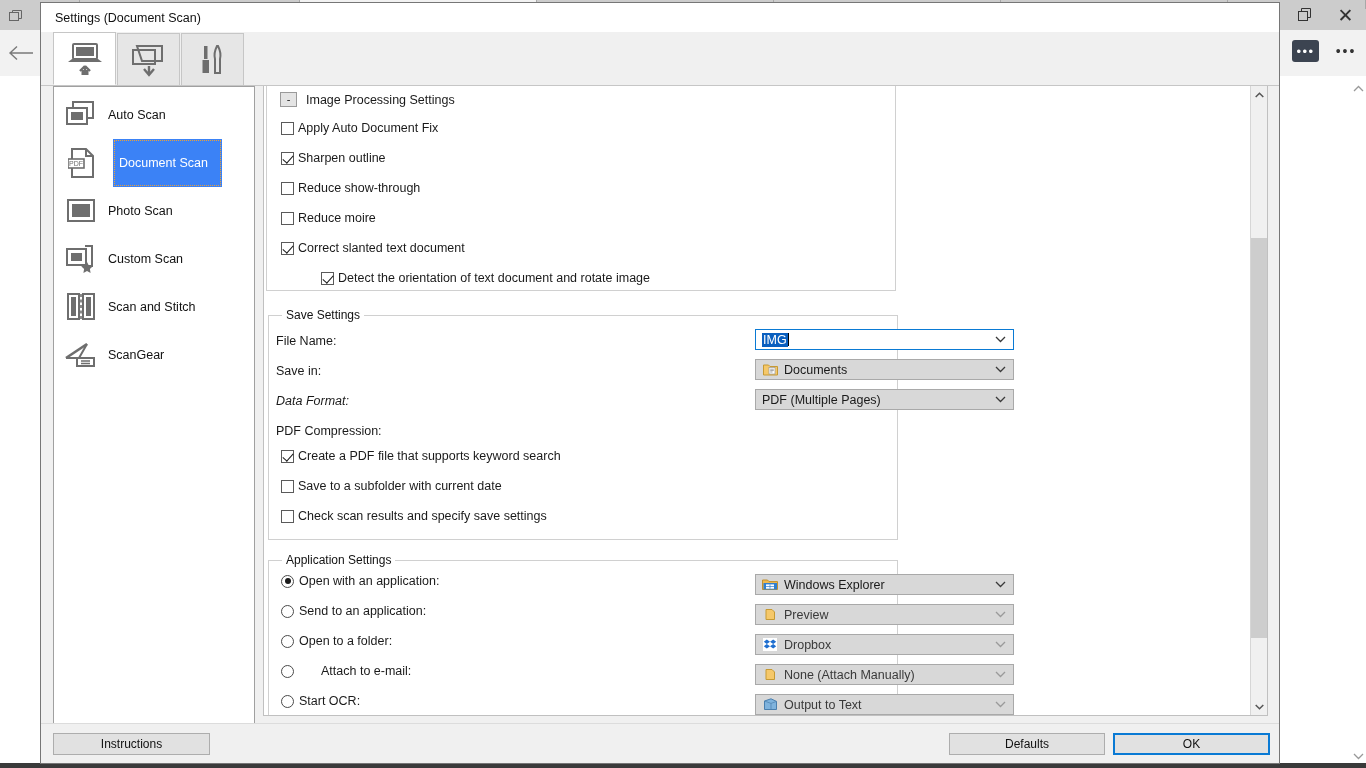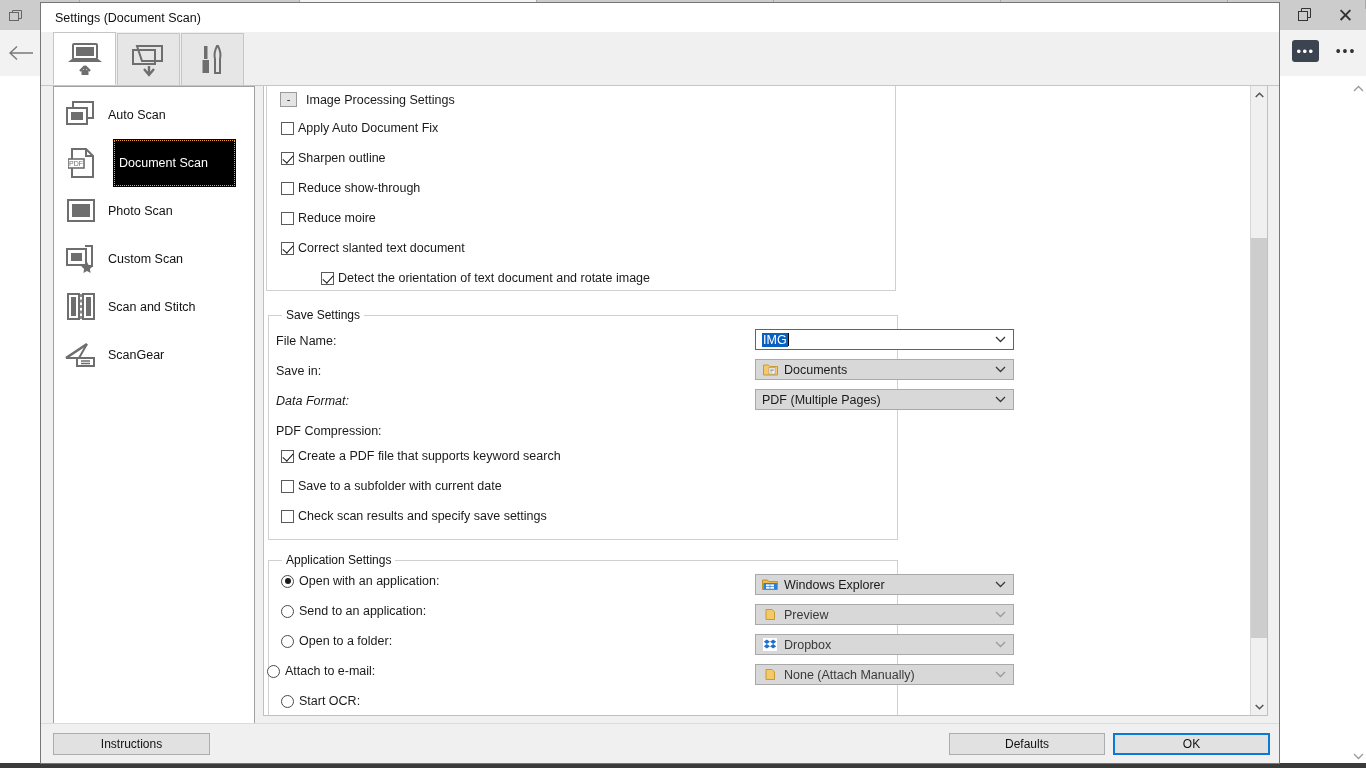--- a/index.html
+++ b/index.html
@@ -123,22 +123,22 @@
     height: 48px; display: flex; align-items: center;
     padding-left: 10px; margin: 0 0px;
   }
   .side-item .side-ico {
     width: 34px; height: 34px; flex: none; margin-right: 10px;
     display: flex; align-items: center; justify-content: center;
     color: #6e6e6e;
   }
   .side-item .side-label { font-size: 12.5px; color: #111; }
   .side-item.selected {
-    background: #000000; margin-left: 59px; padding-left: 6px;
-    width: 123px; outline: 1px dotted #f0a030; outline-offset: -2px;
+    background: #3b82f6; margin-left: 59px; padding-left: 6px;
+    width: 109px; outline: 1px dotted #f0a030; outline-offset: -2px;
   }
   .side-item.selected .side-label { color: #ffffff; }
   .side-item-wrap { position: relative; }
 
   
   #content-pane {
     position: relative; margin-left: 8px; margin-top: 0px;
     width: 1005px; background: #ffffff; height: 630px;
     border: 1px solid #c0c0c0; border-top: none;
     overflow: hidden;
@@ -573,21 +573,21 @@
             </svg>
           </span>
           <span>Dropbox</span>
           <span class="combo-arrow">
             <svg width="11" height="7" viewBox="0 0 11 7">
                 <path d="M1 1 L5.5 5.5 L10 1" fill="none" stroke="#9a9a9a" stroke-width="1.3"></path>
               </svg>
           </span>
         </div>
 
-        <div class="radio-row" style="left:3px; top:578px;">
+        <div class="radio-row" style="left:17px; top:578px;gap:22px;">
           <span class="rad"></span>
           <span class="rad-label">Attach to e-mail:</span>
         </div>
         <div class="combo dim" style="top:578px;">
           <span class="combo-ico">
             <svg width="13" height="13" viewBox="0 0 13 13">
               <path d="M2 1.5 H8 L10.5 4 V11.5 H2 Z" fill="#f5c86a" stroke="#c79a33"></path>
             </svg>
           </span>
           <span>None (Attach Manually)</span>
@@ -595,20 +595,35 @@
             <svg width="11" height="7" viewBox="0 0 11 7">
                 <path d="M1 1 L5.5 5.5 L10 1" fill="none" stroke="#9a9a9a" stroke-width="1.3"></path>
               </svg>
           </span>
         </div>
 
         <div class="radio-row" style="left:17px; top:608px;">
           <span class="rad"></span>
           <span class="rad-label">Start OCR:</span>
         </div>
+        <div class="combo dim" style="top:608px;">
+          <span class="combo-ico">
+            <svg width="15" height="13" viewBox="0 0 15 13">
+              <path d="M1.5 11.5 L1.5 3 L8 0.8 L13.5 3.4 L13.5 11.5 Z" fill="#7fb3dd" stroke="#4a7fae"></path>
+              <path d="M1.5 3 L8 5.4 L13.5 3.4" fill="none" stroke="#4a7fae" stroke-width=".7"></path>
+              <path d="M8 5.4 V11.5" stroke="#4a7fae" stroke-width=".7"></path>
+            </svg>
+          </span>
+          <span>Output to Text</span>
+          <span class="combo-arrow">
+            <svg width="11" height="7" viewBox="0 0 11 7">
+                <path d="M1 1 L5.5 5.5 L10 1" fill="none" stroke="#9a9a9a" stroke-width="1.3"></path>
+              </svg>
+          </span>
+        </div>
 
       </div>
 
       <div id="pane-scroll">
         <div class="sb-btn" id="sb-up">
           <svg width="9" height="6" viewBox="0 0 9 6">
               <path d="M0.7 5 L4.5 1.2 L8.3 5" fill="none" stroke="#555" stroke-width="1.5"></path>
             </svg>
         </div>
         <div id="sb-thumb"></div>

